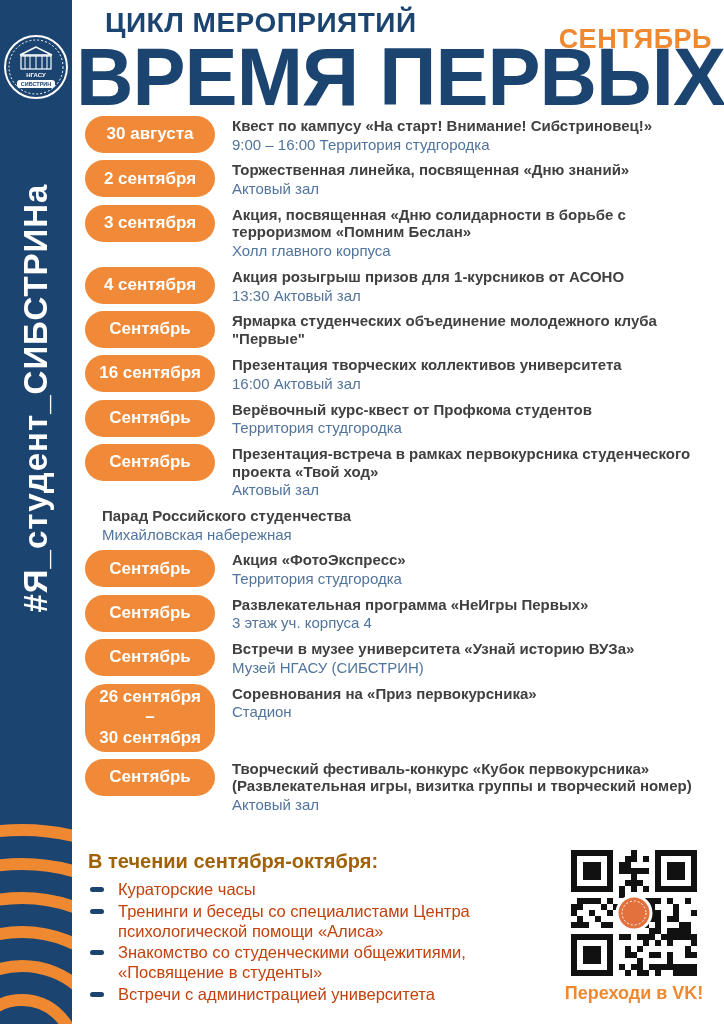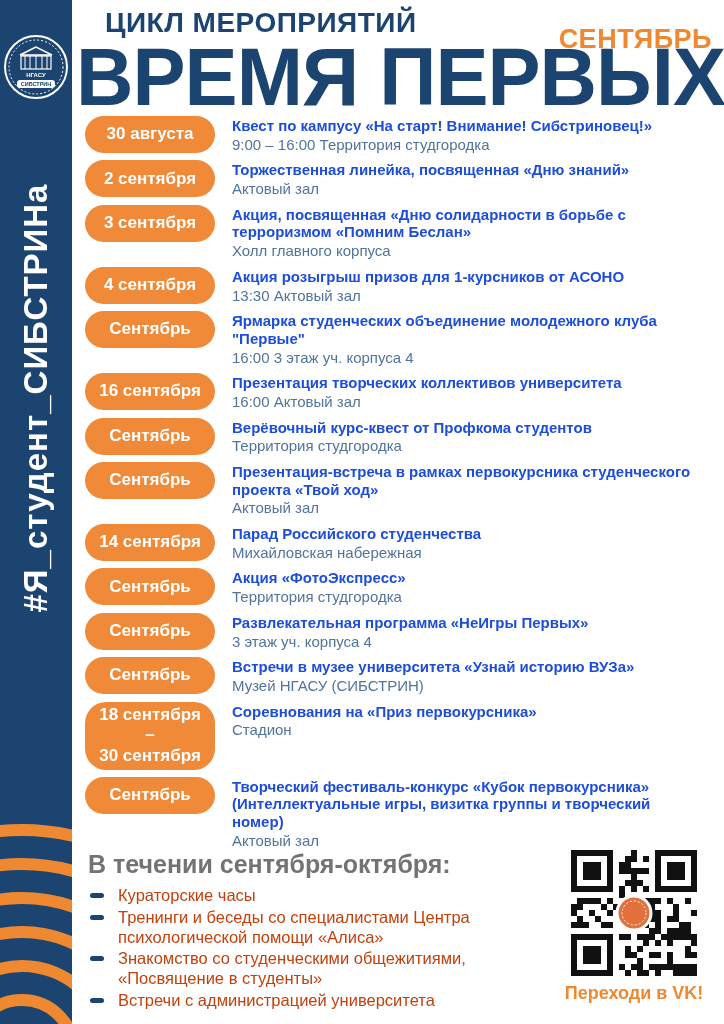--- a/index.html
+++ b/index.html
@@ -18,26 +18,26 @@
   .big-title{position:absolute;left:76px;top:36px;font-size:82px;line-height:1;font-weight:bold;color:#1b4470;
     letter-spacing:-1px;transform:scaleX(.97);transform-origin:left;white-space:nowrap;}
 
   
   .events{position:absolute;left:85px;top:116px;width:632px;display:flex;flex-direction:column;gap:7px;}
   .event-row{display:flex;align-items:flex-start;}
   .event-date-pill{flex:0 0 130px;min-height:37px;background:#f08a38;border-radius:21px;color:#ffffff;
     font-weight:bold;font-size:17px;display:flex;align-items:center;justify-content:center;text-align:center;
     white-space:pre-line;line-height:1.22;padding:3px 4px;box-sizing:border-box;}
   .event-text{margin-left:17px;padding-top:1px;max-width:472px;}
-  .event-title{color:#1d4ed8;font-weight:bold;font-size:15px;line-height:1.18;}
+  .event-title{color:#404040;font-weight:bold;font-size:15px;line-height:1.18;}
   .event-detail{color:#51749c;font-size:15px;line-height:1.18;margin-top:1px;}
 
   
   .footer{position:absolute;left:88px;top:850px;width:470px;}
-  .footer-heading{font-size:25px;font-weight:bold;color:#737373;}
+  .footer-heading{font-size:20px;font-weight:bold;color:#a16207;}
   .footer-list{list-style:none;margin:7px 0 0 0;padding:0;}
   .footer-list li{position:relative;padding-left:30px;color:#c2410c;font-size:16.5px;line-height:1.2;margin-bottom:2px;}
   .footer-list li::before{content:"";position:absolute;left:2px;top:7px;width:14px;height:5px;border-radius:3px;background:#1b4470;}
 
   
   .qr-block{position:absolute;left:564px;top:846px;width:140px;text-align:center;}
   .qr-box{width:134px;height:134px;margin:0 auto;}
   .qr-caption{margin-top:3px;font-size:18px;font-weight:bold;color:#ef8931;white-space:nowrap;}
 </style>
 </head>
@@ -109,21 +109,20 @@
       <div class="event-text">
         <div class="event-title">Акция розыгрыш призов для 1-курсников от АСОНО</div>
         <div class="event-detail">13:30 Актовый зал</div>
       </div>
     </div>
 
     <div class="event-row">
       <div class="event-date-pill">Сентябрь</div>
       <div class="event-text">
         <div class="event-title">Ярмарка студенческих объединение молодежного клуба "Первые"</div>
-        <div class="event-detail">16:00 3 этаж уч. корпуса 4</div>
       </div>
     </div>
 
     <div class="event-row">
       <div class="event-date-pill">16 сентября</div>
       <div class="event-text">
         <div class="event-title">Презентация творческих коллективов университета</div>
         <div class="event-detail">16:00 Актовый зал</div>
       </div>
     </div>
@@ -138,21 +137,20 @@
 
     <div class="event-row">
       <div class="event-date-pill">Сентябрь</div>
       <div class="event-text">
         <div class="event-title">Презентация-встреча в рамках первокурсника студенческого проекта «Твой ход»</div>
         <div class="event-detail">Актовый зал</div>
       </div>
     </div>
 
     <div class="event-row">
-      <div class="event-date-pill">14 сентября</div>
       <div class="event-text">
         <div class="event-title">Парад Российского студенчества</div>
         <div class="event-detail">Михайловская набережная</div>
       </div>
     </div>
 
     <div class="event-row">
       <div class="event-date-pill">Сентябрь</div>
       <div class="event-text">
         <div class="event-title">Акция «ФотоЭкспресс»</div>
@@ -170,33 +168,33 @@
 
     <div class="event-row">
       <div class="event-date-pill">Сентябрь</div>
       <div class="event-text">
         <div class="event-title">Встречи в музее университета «Узнай историю ВУЗа»</div>
         <div class="event-detail">Музей НГАСУ (СИБСТРИН)</div>
       </div>
     </div>
 
     <div class="event-row">
-      <div class="event-date-pill">18 сентября
+      <div class="event-date-pill">26 сентября
 –
 30 сентября</div>
       <div class="event-text">
         <div class="event-title">Соревнования на «Приз первокурсника»</div>
         <div class="event-detail">Стадион</div>
       </div>
     </div>
 
     <div class="event-row">
       <div class="event-date-pill">Сентябрь</div>
       <div class="event-text">
-        <div class="event-title">Творческий фестиваль-конкурс «Кубок первокурсника» (Интеллектуальные игры, визитка группы и творческий номер)</div>
+        <div class="event-title">Творческий фестиваль-конкурс «Кубок первокурсника» (Развлекательная игры, визитка группы и творческий номер)</div>
         <div class="event-detail">Актовый зал</div>
       </div>
     </div>
   </div>
 
   <div class="footer">
     <div class="footer-heading">В течении сентября-октября:</div>
     <ul class="footer-list">
         <li>Кураторские часы</li>
         <li>Тренинги и беседы со специалистами Центра психологической помощи «Алиса»</li>

